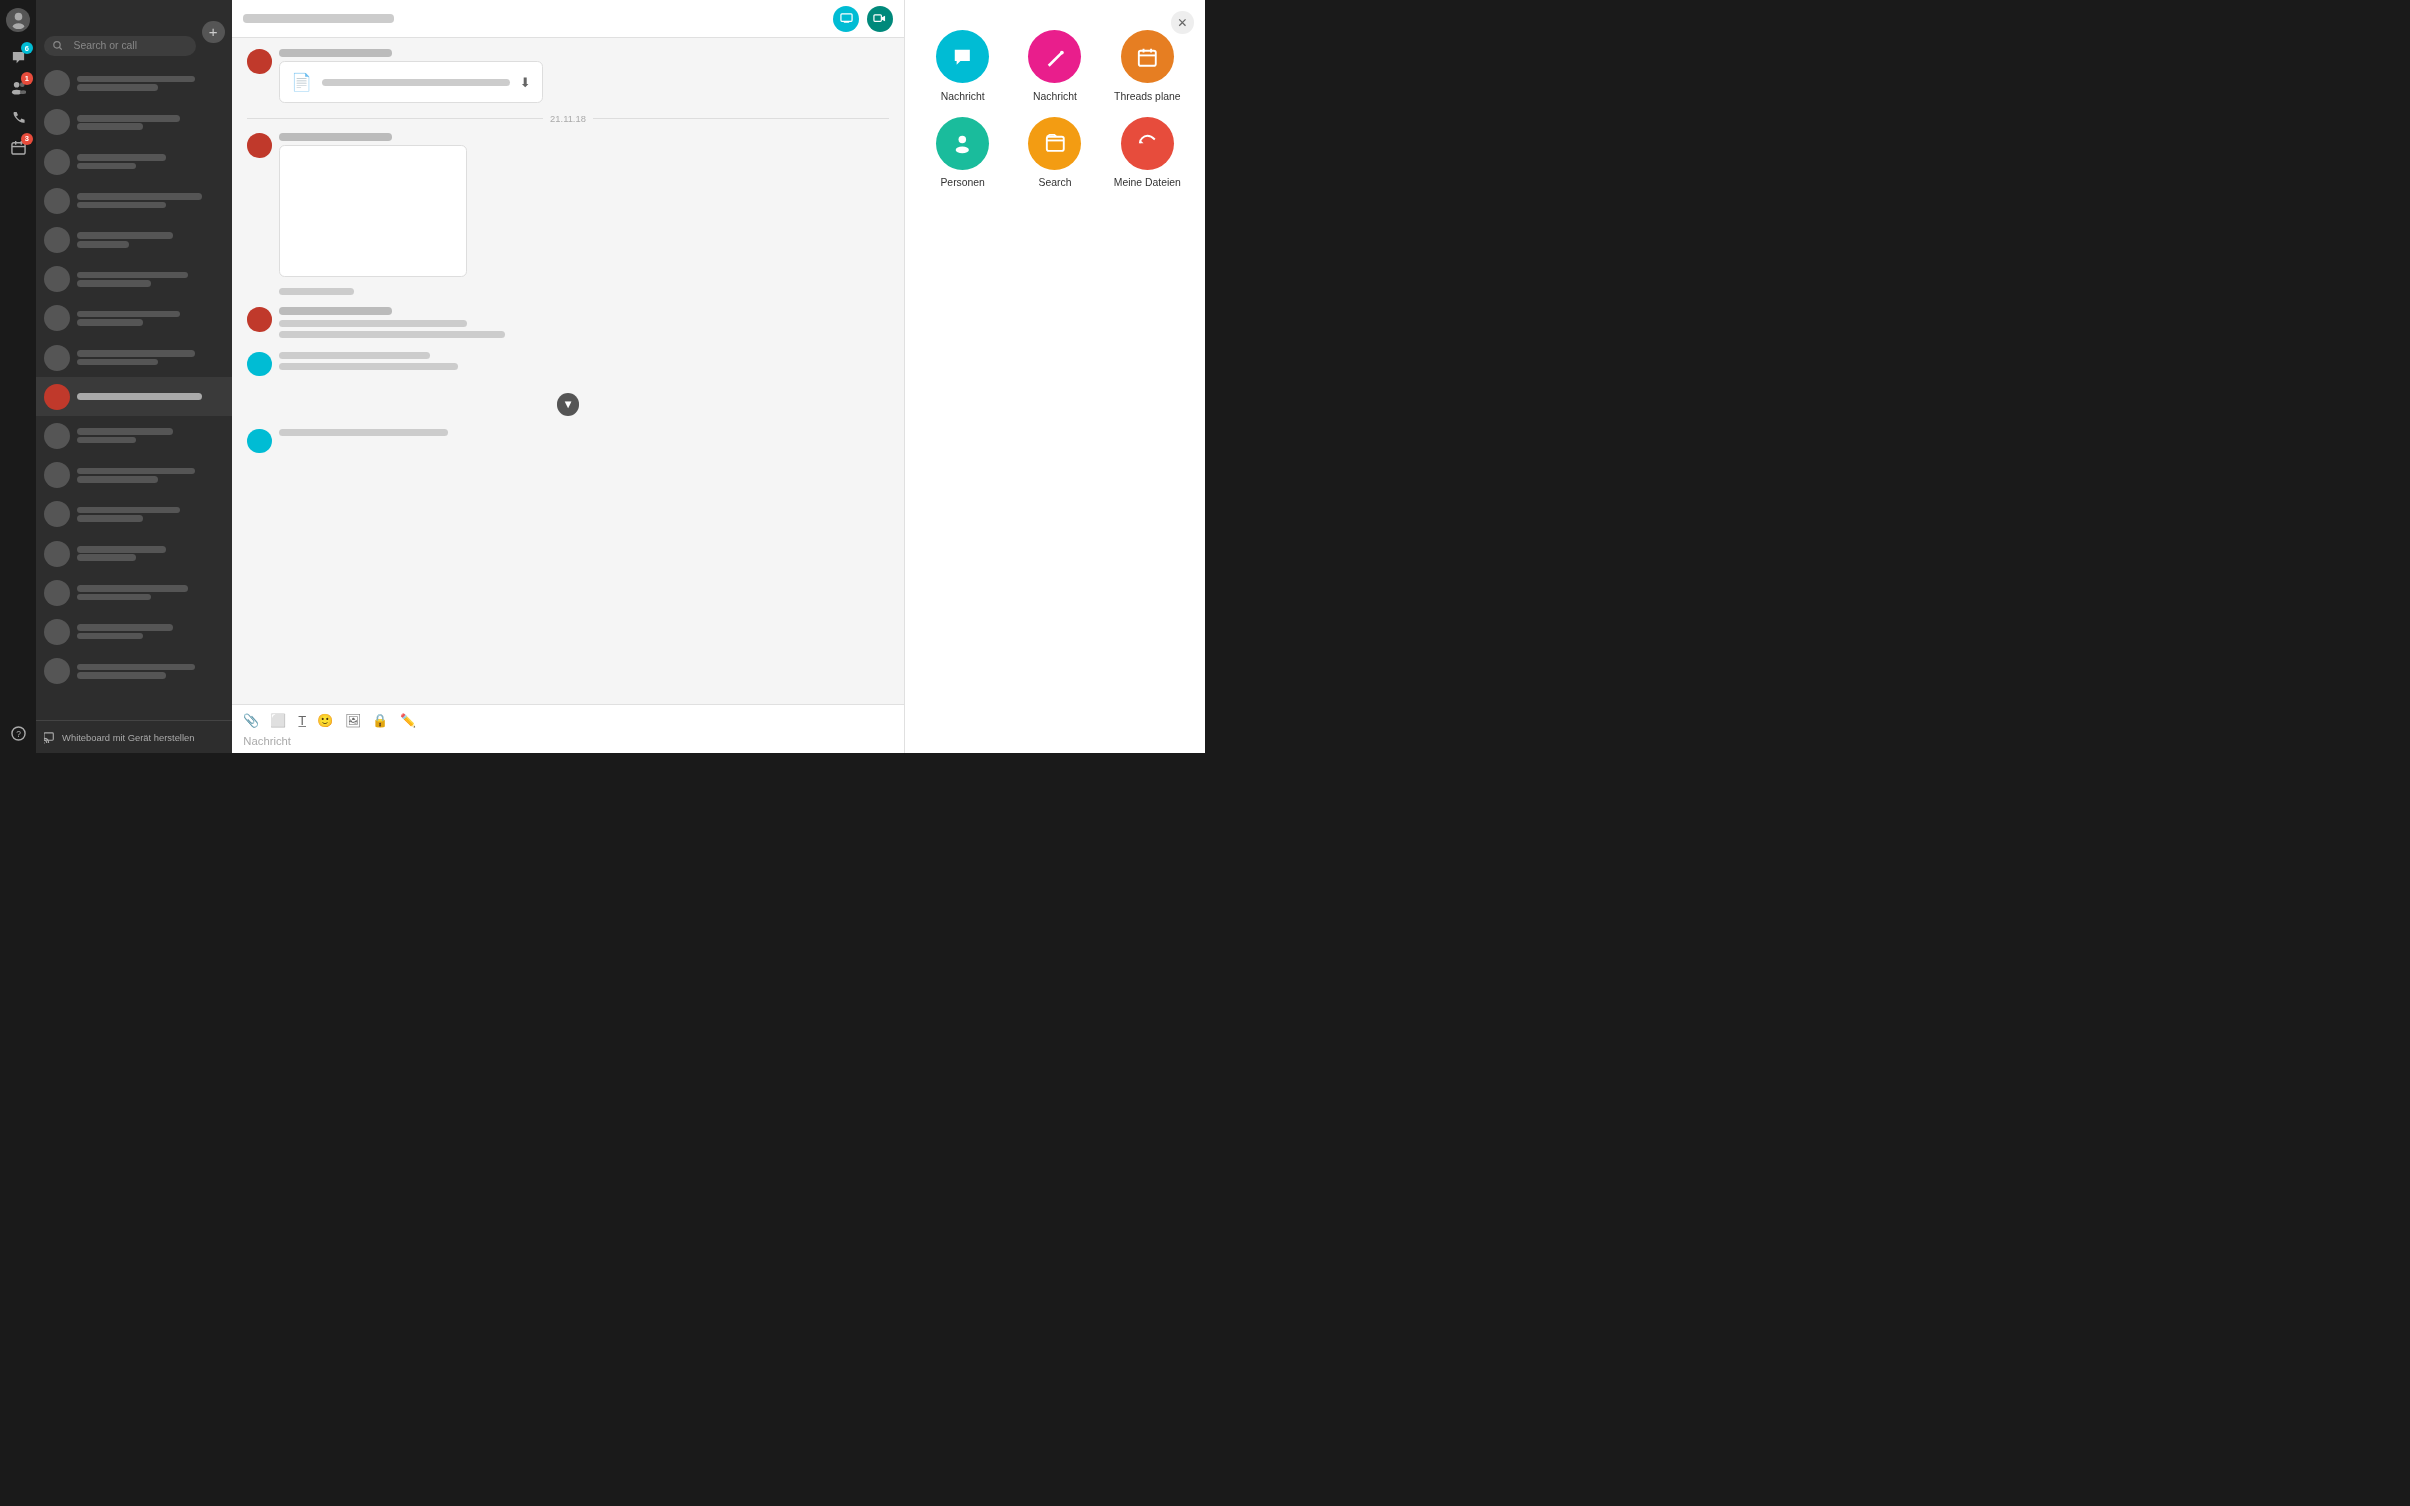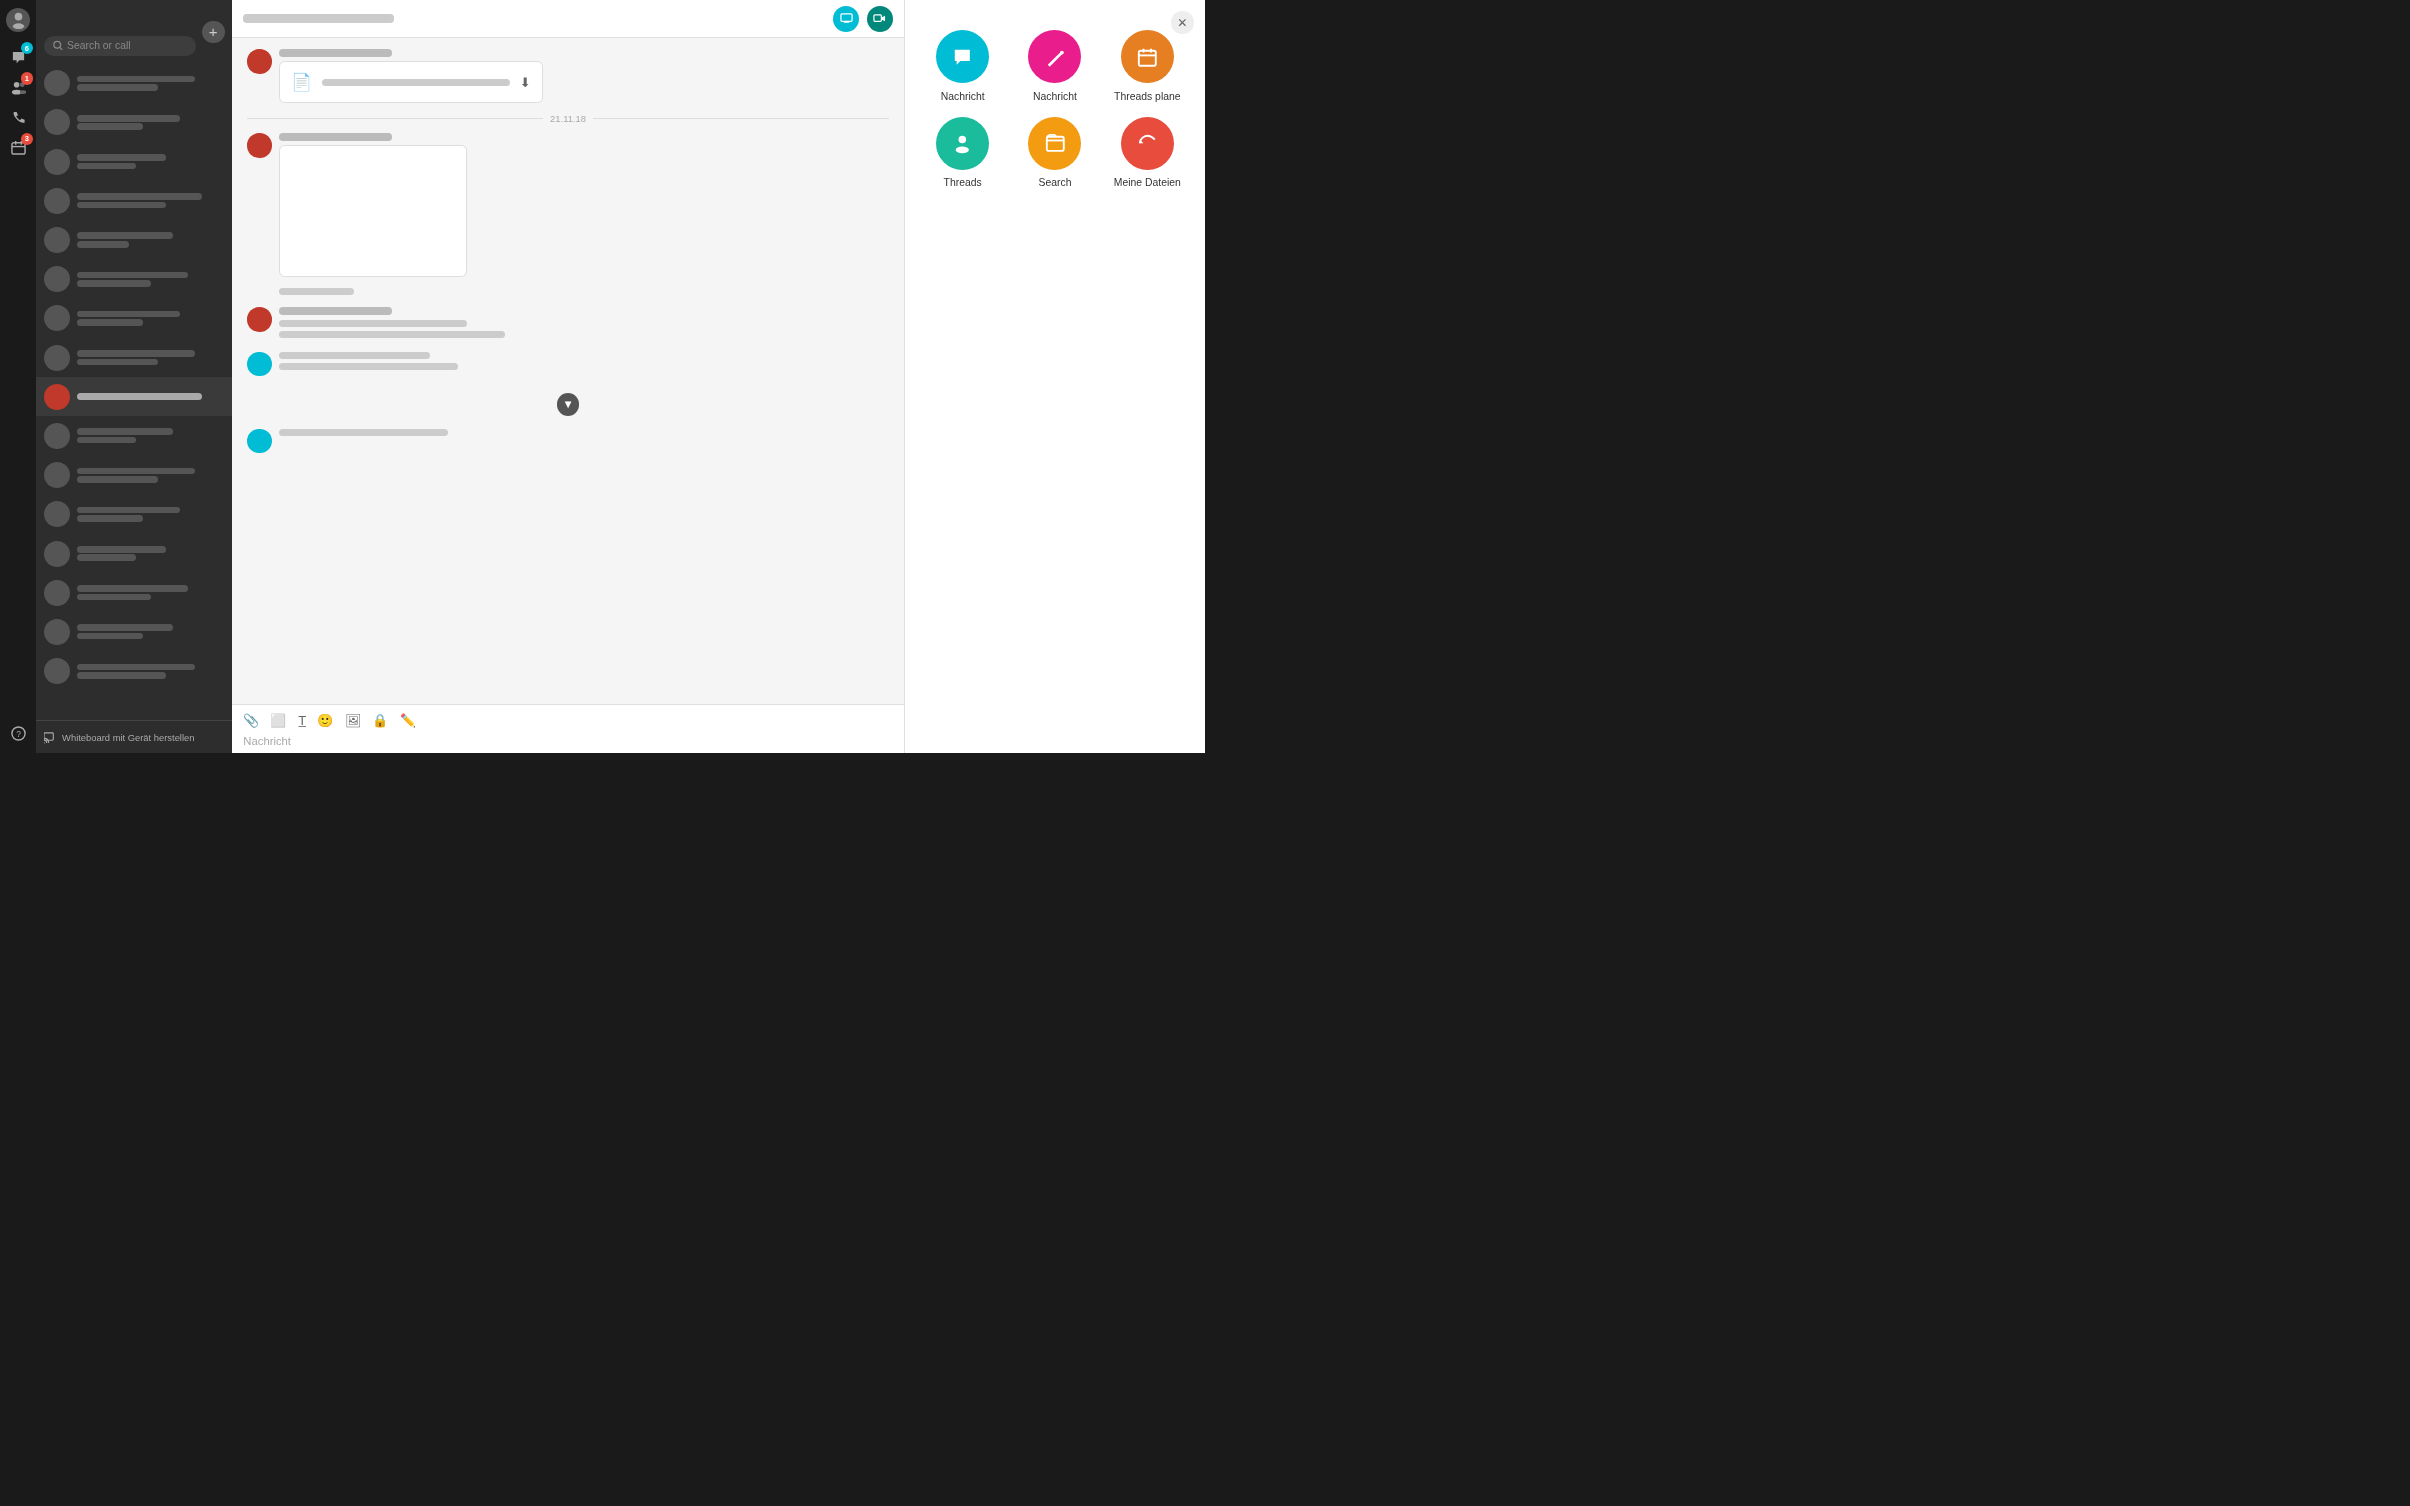--- a/index.html
+++ b/index.html
@@ -74,21 +74,21 @@
       gap: 5.6px;
       align-items: center;
     }
     .search-input-wrap {
       flex: 1;
       background: #3d3d3d;
       border-radius: 19px;
       display: flex;
       align-items: center;
       padding: 4.7px 9.4px;
-      gap: 4px;
+      gap: 11px;
       margin-top: 28px;
     }
     .search-input-wrap input {
       background: transparent;
       border: none;
       outline: none;
       color: #ccc;
       font-size: 10.4px;
       width: 100%;
     }
@@ -672,21 +672,21 @@
       <span class="action-label">Threads plane</span>
     </div>
 
     <div class="action-item">
       <div class="action-circle color-teal">
         <svg width="22.6" height="22.6" viewBox="0 0 24 24" fill="none">
           <circle cx="12" cy="8" r="4" fill="white"></circle>
           <ellipse cx="12" cy="19" rx="7" ry="3.5" fill="white"></ellipse>
         </svg>
       </div>
-      <span class="action-label">Threads</span>
+      <span class="action-label">Personen</span>
     </div>
 
     <div class="action-item">
       <div class="action-circle color-yellow">
         <svg width="22.6" height="22.6" viewBox="0 0 24 24" fill="none">
           <rect x="3" y="5" width="18" height="15" rx="2" fill="none" stroke="white" stroke-width="2"></rect>
           <path d="M3 9h18" stroke="white" stroke-width="2"></path>
           <path d="M3 5l3-2h5l2 2" stroke="white" stroke-width="2" fill="none"></path>
         </svg>
       </div>

